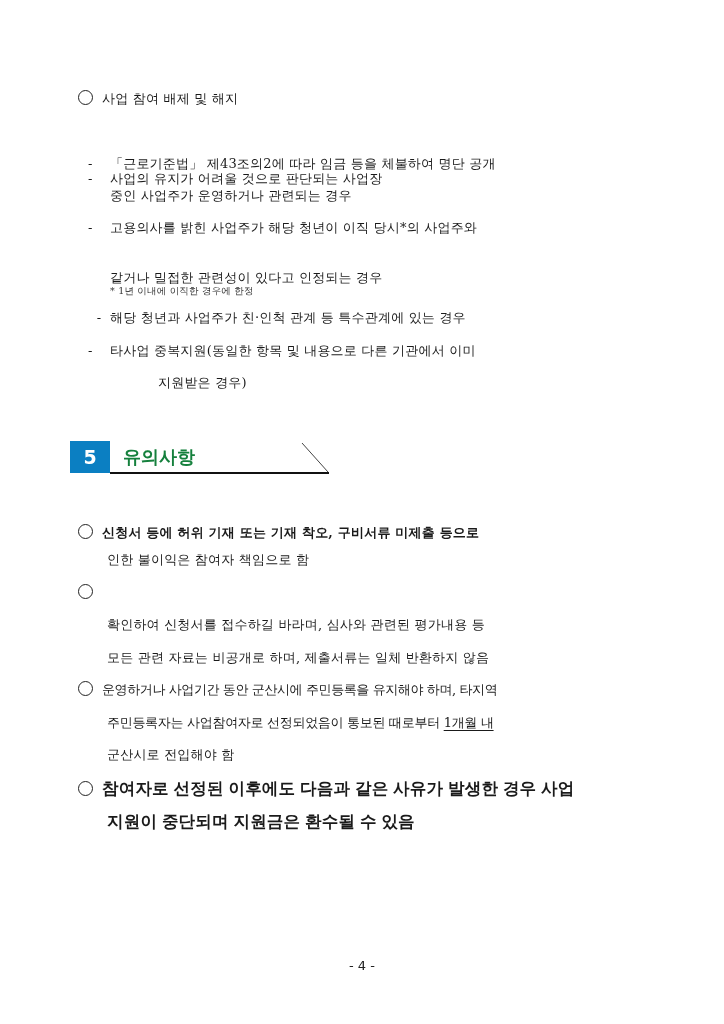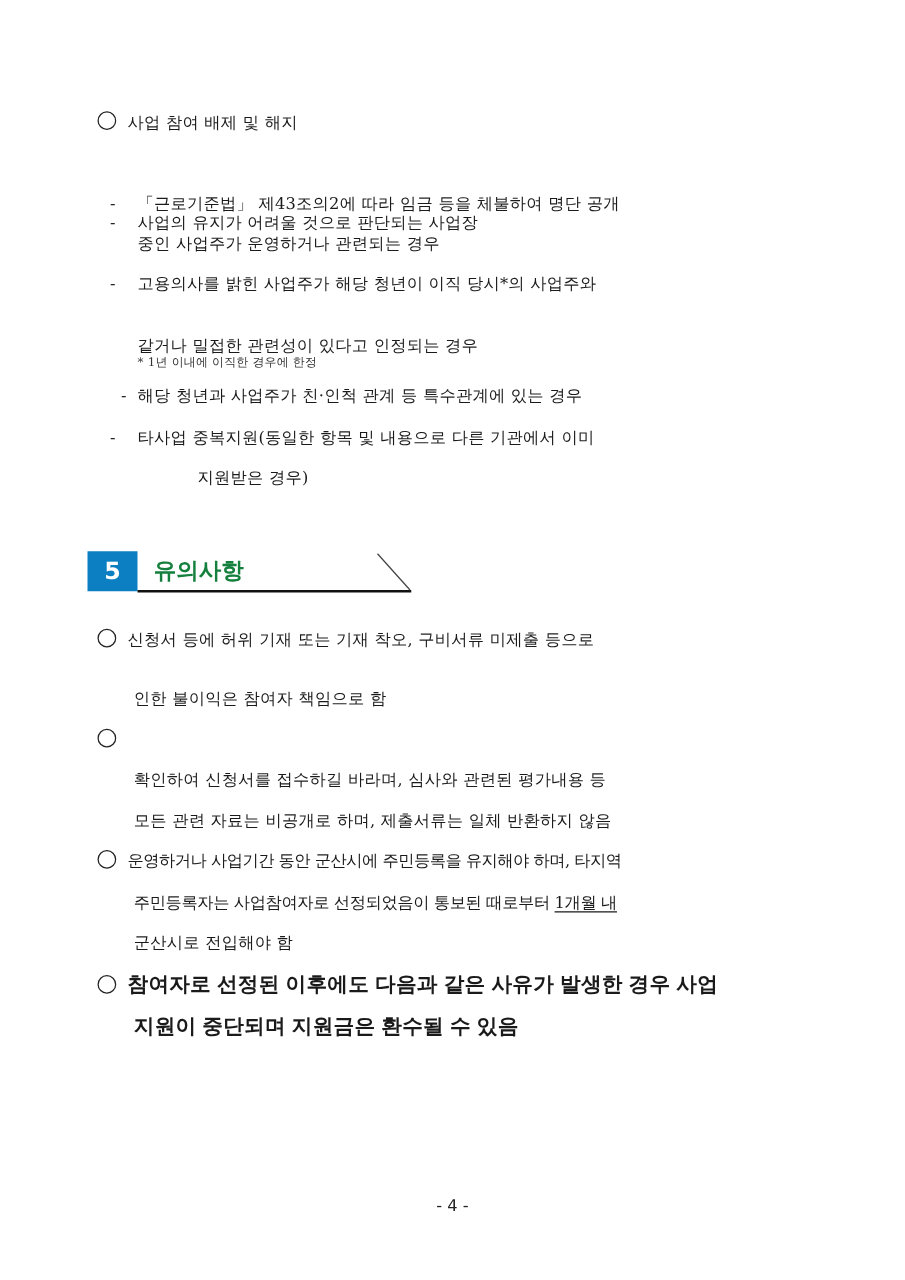--- a/index.html
+++ b/index.html
@@ -63,21 +63,21 @@
 
 <div class="section-head">
   <div class="section-num">5</div>
   <div class="section-title">유의사항</div>
   <div class="section-rule"></div>
   <svg style="position:absolute; left:230px; top:0;" width="32" height="34">
     <line x1="2" y1="2" x2="28" y2="31" stroke="#444" stroke-width="1"></line>
   </svg>
 </div>
 
-<div class="line" style="left:78px; top:502px;">
+<div class="line" style="left:78px; top:522px;font-weight:bold;">
   <span class="circle"></span><span>신청서 등에 허위 기재 또는 기재 착오, 구비서류 미제출 등으로</span>
 </div>
 <div class="line" style="left:107px; top:549px;">
   <span>인한 불이익은 참여자 책임으로 함</span>
 </div>
 
 <div class="line" style="left:78px; top:582px;">
   <span class="circle"></span>
 </div>
 <div class="line" style="left:107px; top:614px;">

